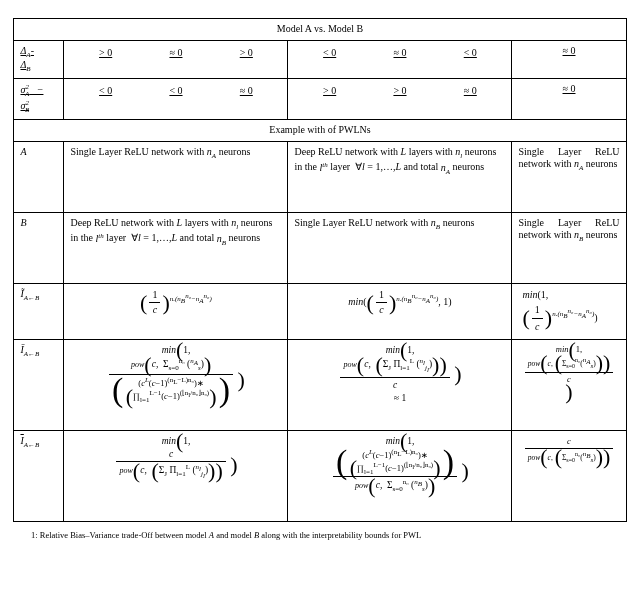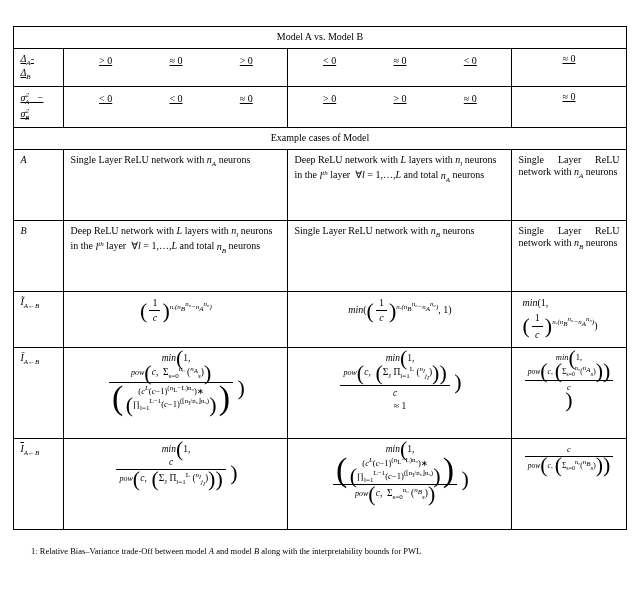--- a/index.html
+++ b/index.html
@@ -14,21 +14,21 @@
     width: 640px;
     height: 595px;
     box-sizing: border-box;
     padding: 10px 12px 4px 12px;
     position: relative;
   }
   table.main {
     width: 612px;
     border-collapse: collapse;
     table-layout: fixed;
-    margin: 16px auto;
+    margin: 8px auto;
   }
   table.main td, table.main th {
     border: 1px solid #000;
     padding: 4px 6px;
     vertical-align: top;
     font-size: 10px;
     line-height: 1.25;
   }
   .hdr td {
     text-align: center;
@@ -163,21 +163,21 @@
         <span class="math">&gt; 0</span>
         <span class="math">≈ 0</span>
       </div>
     </td>
     <td class="groupC ctr">
       <span class="math">≈ 0</span>
     </td>
   </tr>
 
   <tr class="hdr">
-    <td colspan="4">Example cases of Model</td>
+    <td colspan="4">Example with of PWLNs</td>
   </tr>
 
   <tr class="tall">
     <td class="rowlabel">
       <span class="italic">A</span>
     </td>
     <td class="groupA">
       Single Layer ReLU network with <span class="italic">n<span class="sub">A</span></span> neurons
     </td>
     <td class="groupB">

